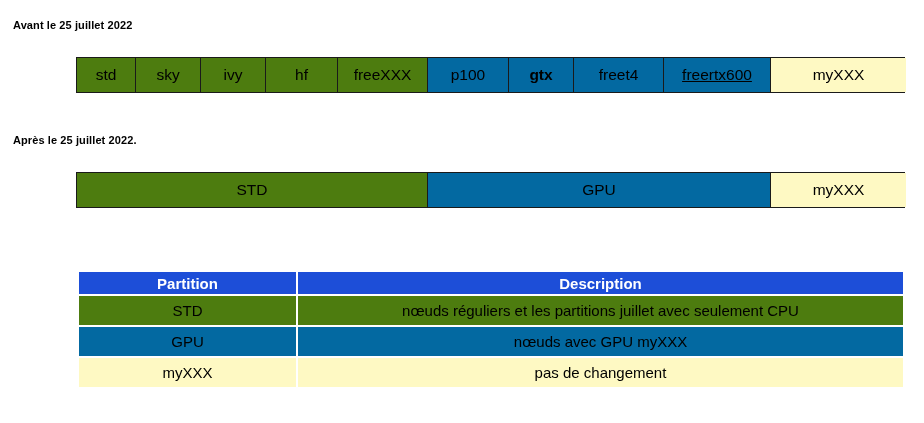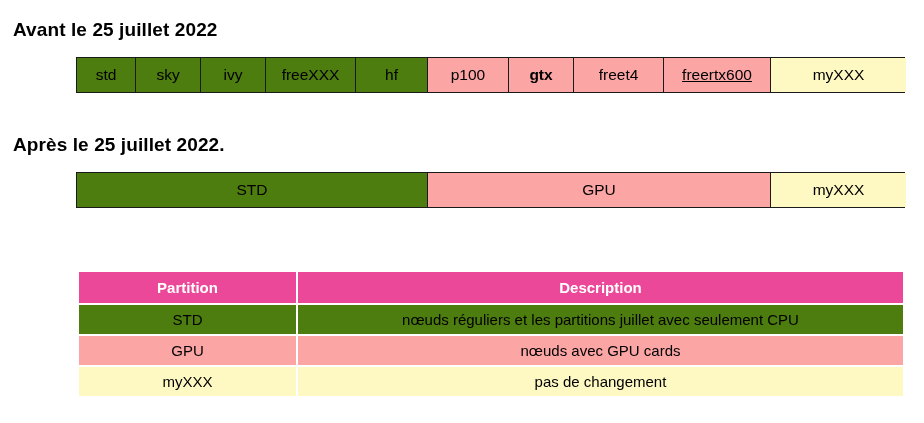--- a/index.html
+++ b/index.html
@@ -12,21 +12,21 @@
     background: #ffffff;
     font-family: "Liberation Sans", sans-serif;
     position: relative;
     overflow: hidden;
     -webkit-font-smoothing: antialiased;
   }
 
   .heading {
     position: absolute;
     font-weight: bold;
-    font-size: 19px;
+    font-size: 11px;
     color: #000000;
     letter-spacing: 0.1px;
     white-space: nowrap;
   }
   #heading-before { left: 13px; top: 19px; }
   #heading-after  { left: 13px; top: 134px; }
 
   
   .bar {
     position: absolute;
@@ -46,21 +46,21 @@
     justify-content: center;
     font-size: 15.5px;
     color: #000000;
     height: 100%;
     overflow: hidden;
     white-space: nowrap;
   }
   .bar-cell:last-child { border-right: none; }
 
   .c-blue   { background: #4d7c0f; }
-  .c-green  { background: #fca5a5; }
+  .c-green  { background: #0369a1; }
   .c-orange { background: #fef9c3; }
 
   
   #partition-table {
     position: absolute;
     left: 77px;
     top: 270px;
     width: 828px;
     border-collapse: separate;
     border-spacing: 2px 2px;
@@ -72,49 +72,49 @@
     padding: 0 4px;
     text-align: center;
     vertical-align: middle;
     font-size: 15px;
     font-weight: normal;
     color: #000000;
     white-space: nowrap;
     overflow: hidden;
   }
   #partition-table th {
-    background: #ec4899;
+    background: #1d4ed8;
     color: #ffffff;
     font-weight: bold;
-    height: 31px;
+    height: 22px;
     font-size: 15px;
   }
   .col-partition { width: 209px; }
   .col-description { width: auto; }
 </style>
 </head>
 <body>
 
 <div class="heading" id="heading-before">Avant le 25 juillet 2022</div>
 
 <div class="bar" id="bar-before">
     <div class="bar-cell c-blue" style="width: 59px; flex: 0 0 59px;">
       <span>std</span>
     </div>
     <div class="bar-cell c-blue" style="width: 65px; flex: 0 0 65px;">
       <span>sky</span>
     </div>
     <div class="bar-cell c-blue" style="width: 65px; flex: 0 0 65px; text-align: center;">
       <span>ivy</span>
     </div>
+    <div class="bar-cell c-blue" style="width: 72px; flex: 0 0 72px;">
+      <span>hf</span>
+    </div>
     <div class="bar-cell c-blue" style="width: 90px; flex: 0 0 90px;">
       <span>freeXXX</span>
-    </div>
-    <div class="bar-cell c-blue" style="width: 72px; flex: 0 0 72px;">
-      <span>hf</span>
     </div>
     <div class="bar-cell c-green" style="width: 81px; flex: 0 0 81px;">
       <span>p100</span>
     </div>
     <div class="bar-cell c-green" style="width: 65px; flex: 0 0 65px; font-weight: bold;">
       <span>gtx</span>
     </div>
     <div class="bar-cell c-green" style="width: 90px; flex: 0 0 90px;">
       <span>freet4</span>
     </div>
@@ -147,20 +147,20 @@
       <th class="col-description">Description</th>
     </tr>
   </thead>
   <tbody id="partition-table-body">
       <tr>
         <td class="col-partition c-blue">STD</td>
         <td class="col-description c-blue">nœuds réguliers et les partitions juillet avec seulement CPU</td>
       </tr>
       <tr>
         <td class="col-partition c-green">GPU</td>
-        <td class="col-description c-green">nœuds avec GPU cards</td>
+        <td class="col-description c-green">nœuds avec GPU myXXX</td>
       </tr>
       <tr>
         <td class="col-partition c-orange">myXXX</td>
         <td class="col-description c-orange">pas de changement</td>
       </tr>
     </tbody>
 </table>
 
 </body></html>

